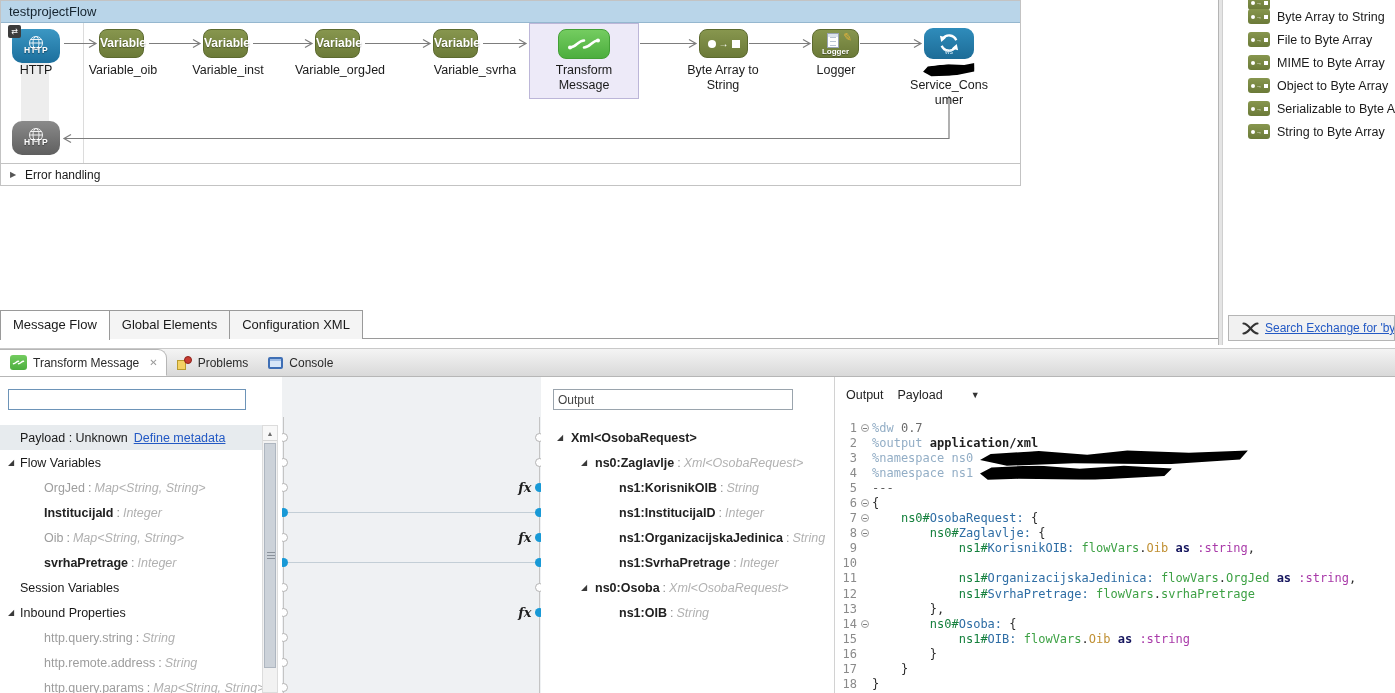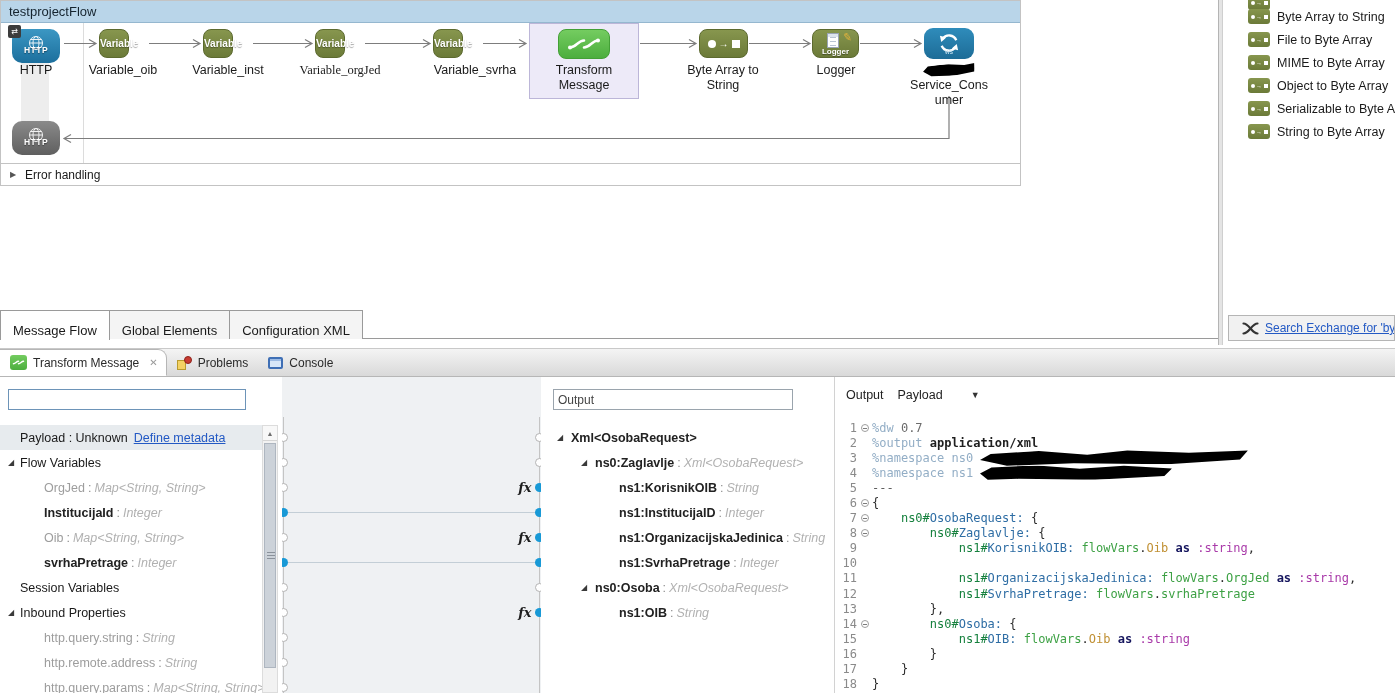--- a/index.html
+++ b/index.html
@@ -23,23 +23,23 @@
 
   .http-band { position:absolute; left:20px; top:38px; width:28px; height:66px; background:#ededed; }
   .icon-http { position:absolute; width:48px; height:34px; border-radius:10px;
                background:linear-gradient(#3b97c3,#1c6f9d); display:flex; flex-direction:column; align-items:center; justify-content:center; }
   .icon-http.gray { background:linear-gradient(#8a8a8a,#5f5f5f); }
   .icon-http .globe { margin-top:-2px; }
   .icon-http .htxt { font-size:8.5px; font-weight:bold; color:#fff; letter-spacing:.5px; margin-top:-6px; text-shadow:0 1px 1px rgba(0,0,0,.4); }
   .http-badge { position:absolute; left:-4px; top:-4px; width:13px; height:13px; background:#3c3c3c; border-radius:2px;
                 color:#fff; font-size:8px; line-height:13px; text-align:center; }
 
-  .icon-var { position:absolute; width:30px; height:29px; border-radius:8px;
+  .icon-var { position:absolute; width:45px; height:29px; border-radius:8px;
               background:linear-gradient(#87964e,#6b7a38); border:1px solid #5c6a2f;
-              color:#fff; font-size:10px; font-weight:bold; text-align:center; line-height:27px; text-shadow:0 1px 1px rgba(0,0,0,.35); }
+              color:#fff; font-size:12px; font-weight:bold; text-align:center; line-height:27px; text-shadow:0 1px 1px rgba(0,0,0,.35); }
 
   .sel-box { position:absolute; left:528px; top:0px; width:110px; height:76px; background:#edeaf8; border:1px solid #bcb6d8; }
   .icon-transform { position:absolute; left:557px; top:6px; width:52px; height:30px; border-radius:8px;
                     background:linear-gradient(#74cc60,#4cae3e); border:1px solid #43a036;
                     display:flex; align-items:center; justify-content:center; }
   .icon-byte { position:absolute; width:49px; height:29px; border-radius:8px;
                background:linear-gradient(#87964e,#6b7a38); border:1px solid #5c6a2f;
                display:flex; align-items:center; justify-content:center; gap:3px; }
   .icon-byte .b-dot { width:8px; height:8px; border-radius:50%; background:#fff; }
   .icon-byte .b-arr { color:#fff; font-size:10px; line-height:10px; }
@@ -55,21 +55,21 @@
 
   .icon-ws { position:absolute; width:50px; height:31px; border-radius:9px;
              background:linear-gradient(#2f8cbb,#1d6c97); display:flex; flex-direction:column; align-items:center; justify-content:center; }
   .icon-ws .wstxt { font-size:6.5px; color:#cfe6f2; margin-top:-5px; }
 
   .redact-sm { display:inline-block; width:52px; height:12px; background:#000; vertical-align:-2px; margin-right:1px;
                transform:rotate(-5deg); clip-path:polygon(0 45%,10% 5%,45% 0,80% 20%,100% 10%,98% 80%,60% 100%,15% 90%); }
 
   
   .flow-tabs { position:absolute; left:0; top:310px; width:1218px; height:29px; border-bottom:1px solid #9a9a9a; display:flex; }
-  .ftab { height:29px; padding:12px 12px 0 12px; font-size:13px; color:#1a1a1a; border:1px solid #9a9a9a; border-bottom:none;
+  .ftab { height:29px; padding:6px 12px 0 12px; font-size:13px; color:#1a1a1a; border:1px solid #9a9a9a; border-bottom:none;
           background:#f4f4f4; border-left:none; }
   .ftab:first-child { border-left:1px solid #9a9a9a; }
   .ftab.active { background:#fff; height:30px; margin-bottom:-1px; }
 
   
   .palette-sash { position:absolute; left:1218px; top:0; width:5px; height:345px; background:#e4e4e4; border-left:1px solid #b4b4b4; border-right:1px solid #cfcfcf; }
   .palette { position:absolute; left:1224px; top:0; width:171px; height:310px; overflow:hidden; background:#fff; }
   .palette-item { position:absolute; left:24px; height:23px; display:flex; align-items:center; width:150px; }
   .pal-icon { width:22px; height:15px; border-radius:3px; background:linear-gradient(#87964e,#6b7a38);
               display:inline-flex; align-items:center; justify-content:center; gap:1.5px; flex:none; margin-right:7px; }
@@ -197,21 +197,21 @@
           </svg>
           <div class="htxt">HTTP</div>
         </div>
 
         <div id="variable-nodes">
             <div class="icon-var" style="left: 98px; top: 6px;">Variable</div>
             <div class="node-label" style="left: 62px; top: 40px; width: 120px;">Variable_oib</div>
             <div class="icon-var" style="left: 202px; top: 6px;">Variable</div>
             <div class="node-label" style="left: 167px; top: 40px; width: 120px;">Variable_inst</div>
             <div class="icon-var" style="left: 314px; top: 6px;">Variable</div>
-            <div class="node-label" style="left: 279px; top: 40px; width: 120px; font-family: Liberation Serif, serif;">Variable_orgJed</div>
+            <div class="node-label" style="left: 279px; top: 40px; width: 120px;">Variable_orgJed</div>
             <div class="icon-var" style="left: 432px; top: 6px;">Variable</div>
             <div class="node-label" style="left: 414px; top: 40px; width: 120px;">Variable_svrha</div>
           </div>
 
         <div class="sel-box"></div>
         <div class="icon-transform">
           <svg width="36" height="20" viewBox="0 0 36 20">
             <g stroke="#fff" stroke-width="2.6" fill="none" stroke-linecap="round">
               <path d="M4 13.5 C10 13.5, 12 6.5, 18 6.5"></path>
               <path d="M18 13.5 C24 13.5, 26 6.5, 32 6.5"></path>

